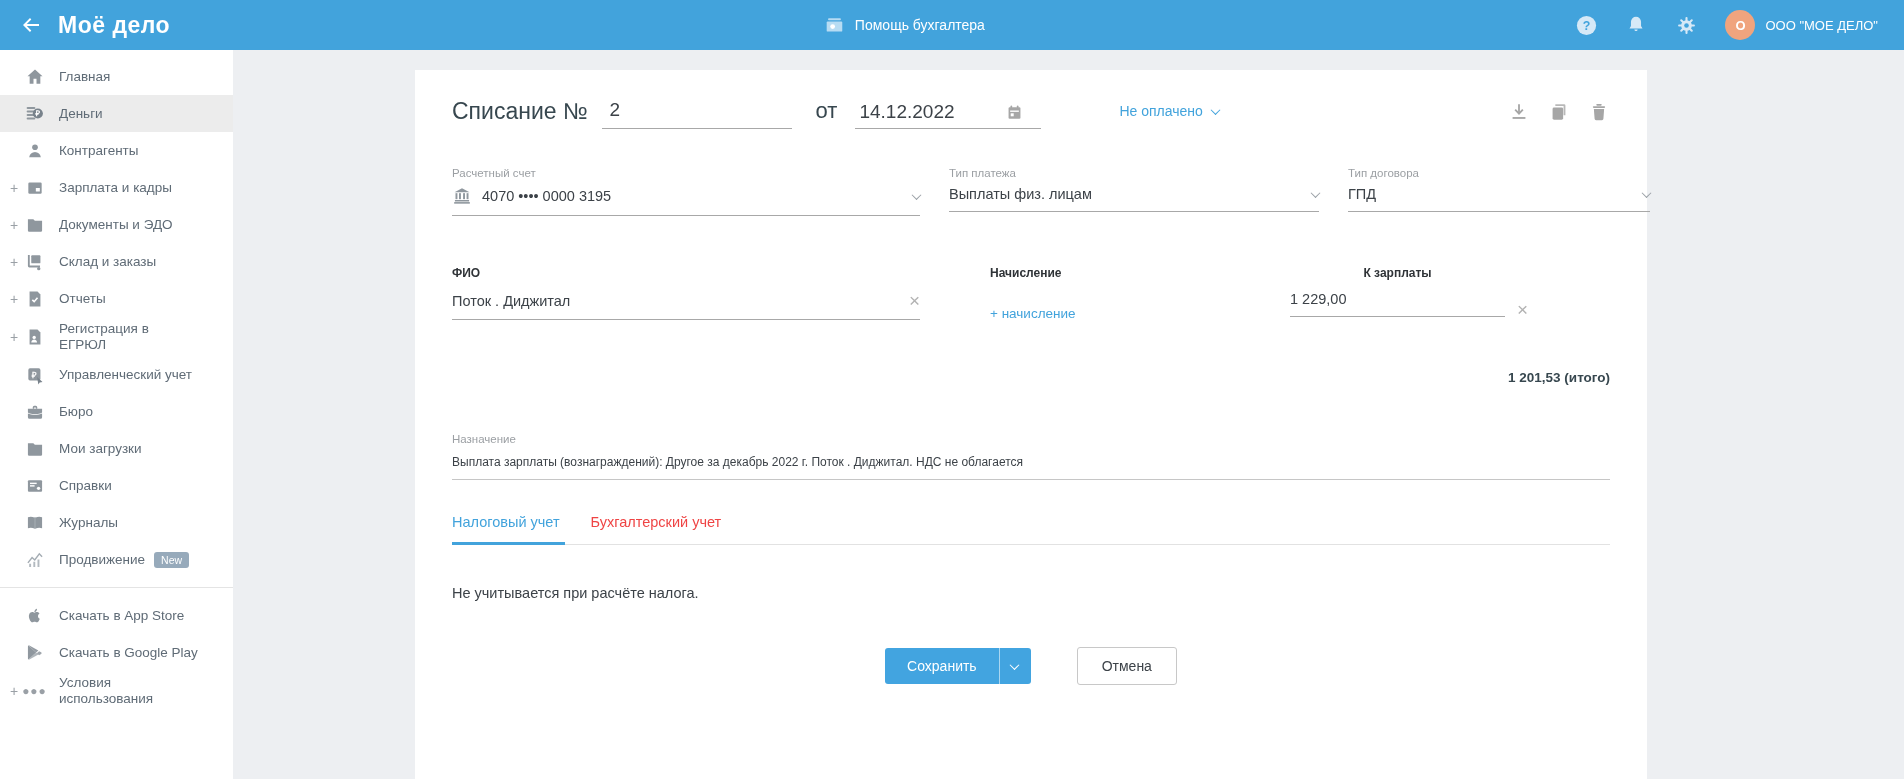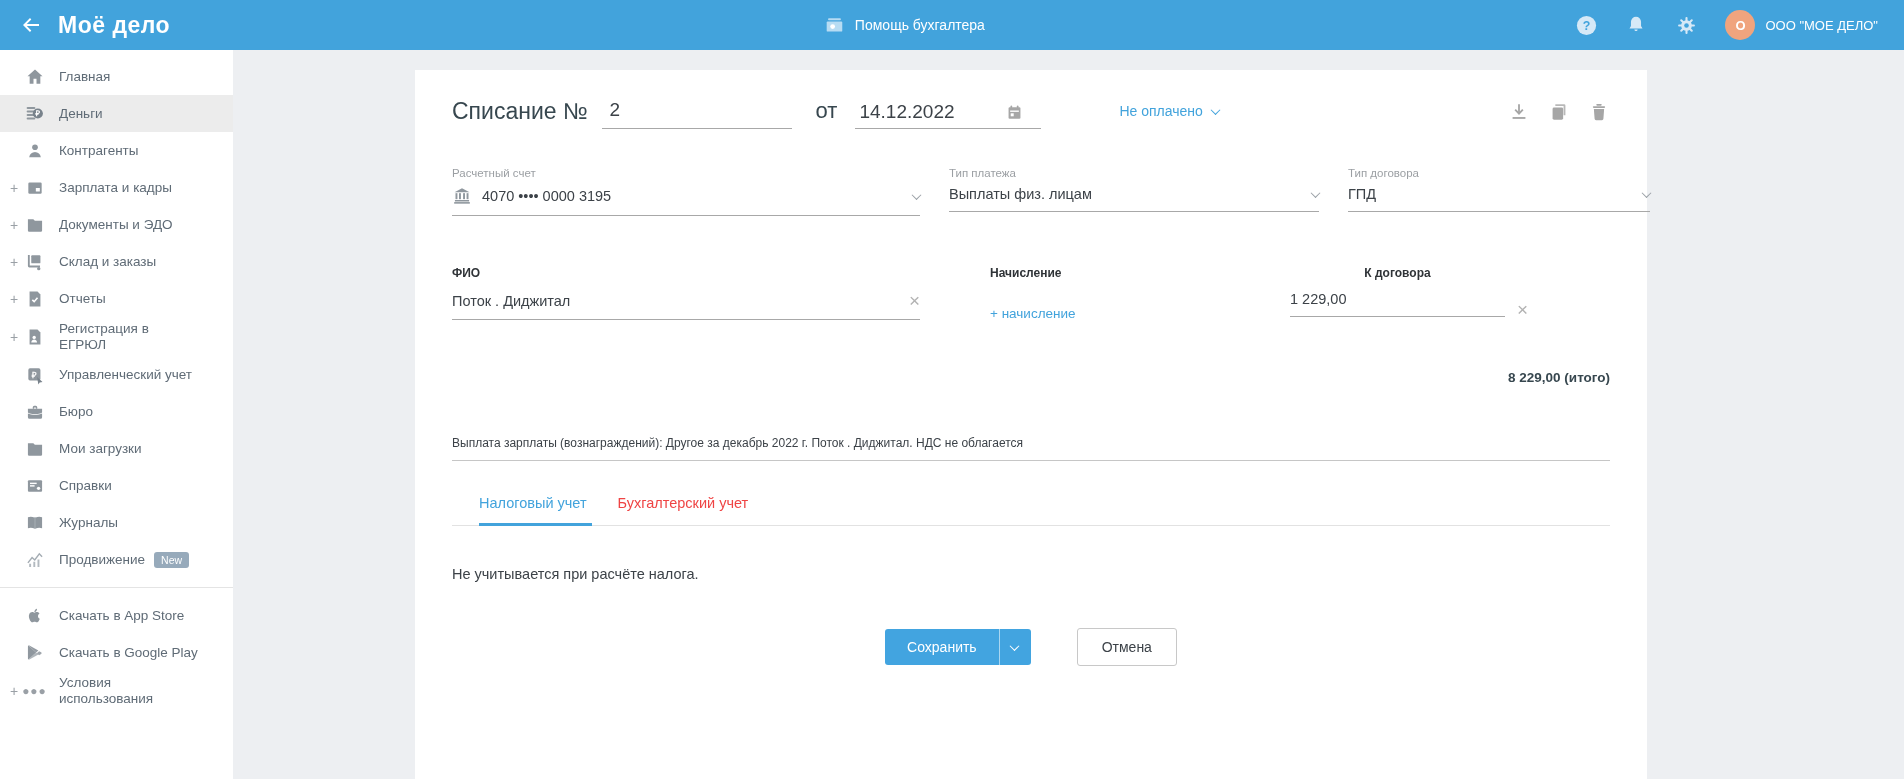--- a/index.html
+++ b/index.html
@@ -100,21 +100,21 @@
   .add-link { display: inline-block; margin-top: 15px; font-size: 13.5px; color: #42a3dc; cursor: pointer; }
   .total-row { margin-top: 48px; text-align: right; font-size: 13.5px; font-weight: 700; color: #37474f; }
   .purpose { margin-top: 48px; }
   .purpose-input {
     width: 100%; border: none; border-bottom: 1px solid #c6c6c6; font: inherit;
     font-size: 12px; color: #3c4248; padding-bottom: 10px; outline: none; background: transparent;
   }
   
   .tabs { display: flex; border-bottom: 1px solid #e2e2e2; margin-top: 34px; }
   .tab { font-size: 14.5px; color: #ef4444; padding: 0 5px 12px 0; margin-right: 26px; cursor: pointer; }
-  .tab.active { color: #42a3dc; border-bottom: 3px solid #42a3dc; margin-bottom: -1px; margin-left: 27px; }
+  .tab.active { color: #42a3dc; border-bottom: 3px solid #42a3dc; margin-bottom: -1px; }
   .tax-note { margin-top: 40px; font-size: 14.5px; color: #3c4248; }
   
   .btn-row { margin-top: 46px; display: flex; justify-content: center; align-items: center; }
   .save-split { display: flex; }
   .btn-save {
     background: #42a4e0; color: #fff; border: none; font: inherit; font-size: 14px;
     padding: 10px 22px; border-radius: 3px 0 0 3px; cursor: pointer; text-align: center;
   }
   .btn-save-caret {
     background: #42a4e0; border: none; border-left: 1px solid rgba(255,255,255,.55);
@@ -480,31 +480,32 @@
           <div class="f-value">
             <input class="bare-input" value="Поток . Диджитал" style="">
             <span class="clear-x">×</span>
           </div>
         </div>
         <div class="col-accrual">
           <div class="f-label bold">Начисление</div>
           <span class="add-link">+ начисление</span>
         </div>
         <div class="col-payout">
-          <div class="f-label bold center">К договора</div>
+          <div class="f-label bold center">К зарплаты</div>
           <div class="f-value">
             <input class="bare-input" value="1 229,00" style="">
           </div>
         </div>
         <span class="clear-x outside">×</span>
       </div>
 
-      <div class="total-row">8 229,00 (итого)</div>
+      <div class="total-row">1 201,53 (итого)</div>
 
       <div class="purpose">
+        <div class="f-label">Назначение</div>
         <input class="purpose-input" value="Выплата зарплаты (вознаграждений): Другое за декабрь 2022 г. Поток . Диджитал. НДС не облагается" style="">
       </div>
 
       <div class="tabs">
         <span class="tab active">Налоговый учет</span>
         <span class="tab">Бухгалтерский учет</span>
       </div>
 
       <div class="tax-note">Не учитывается при расчёте налога.</div>
 

